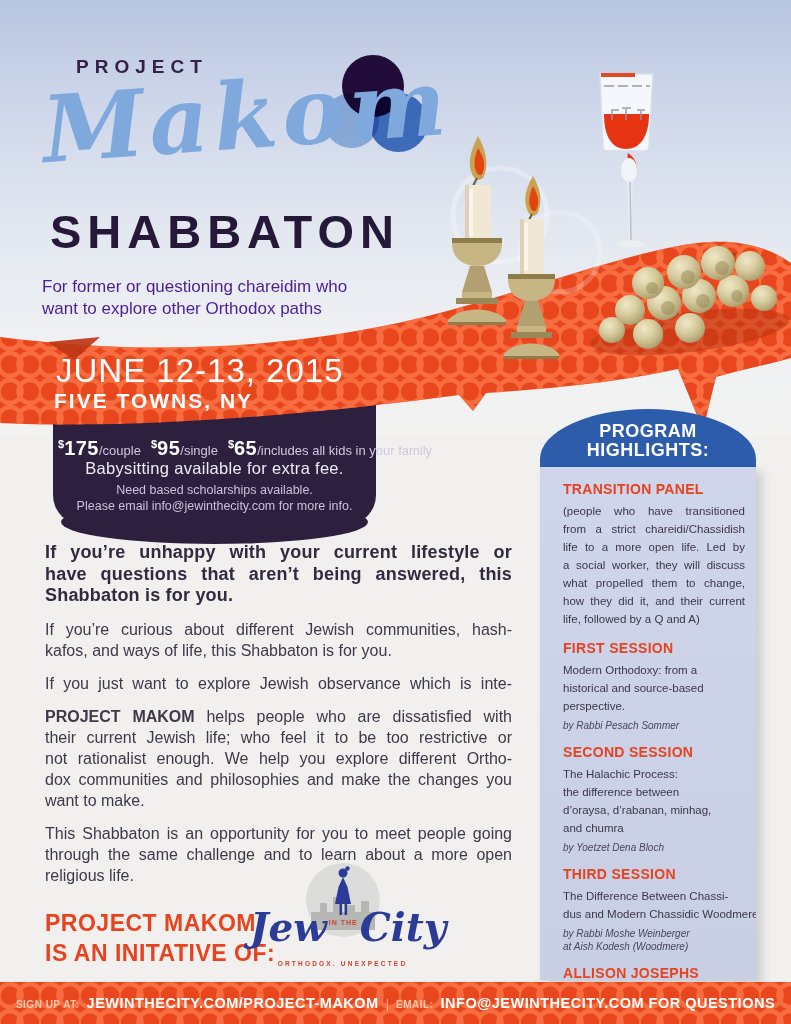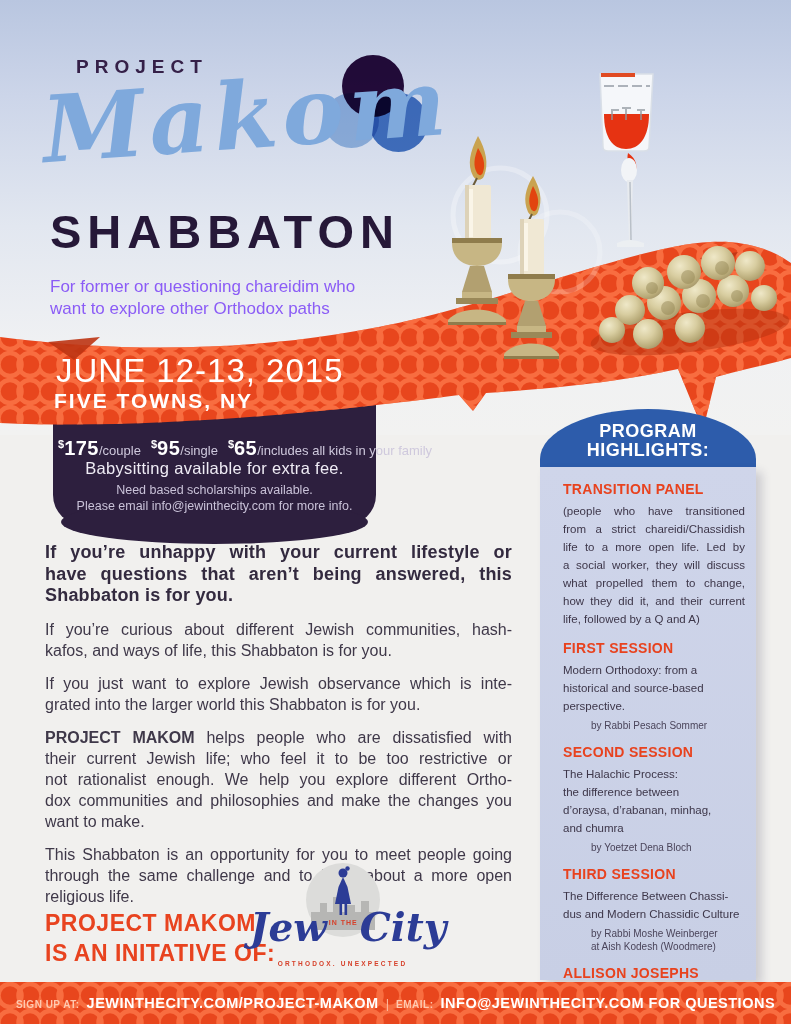--- a/index.html
+++ b/index.html
@@ -7,21 +7,21 @@
         background:#f1f0ee;font-family:"Liberation Sans",sans-serif;}
   .abs{position:absolute;}
   
   .sky{left:0;top:0;width:791px;height:435px;
        background:linear-gradient(180deg,#b9c6e0 0%,#ccd5e9 22%,#e2e7f0 52%,#f0f1f3 80%,#f2f2f1 100%);z-index:0;}
   
   .kicker{left:76px;top:56px;font-size:19px;font-weight:700;letter-spacing:6px;color:#352048;z-index:2;}
   .script-title{left:42px;top:70px;font-family:"DejaVu Serif",serif;font-style:italic;font-weight:700;
        font-size:92px;letter-spacing:5px;color:#7fa9dc;transform:rotate(-4deg);z-index:3;line-height:1;}
   .main-title{left:50px;top:206px;font-size:47px;font-weight:600;letter-spacing:6px;color:#261838;z-index:3;line-height:1.1;}
-  .tagline{left:50px;top:276px;font-size:17px;line-height:22px;color:#8b5cf6;z-index:3;}
+  .tagline{left:42px;top:276px;font-size:17px;line-height:22px;color:#4c1d95;z-index:3;}
   .circle{border-radius:50%;mix-blend-mode:multiply;z-index:1;}
   .c-dark{left:342px;top:55px;width:62px;height:62px;background:#2a0d3e;}
   .c-light{left:324px;top:93px;width:55px;height:55px;background:#a3c4e8;}
   .c-blue{left:369px;top:93px;width:59px;height:59px;background:#4a7cc8;}
   
   .ribbon-svg{left:0;top:225px;z-index:2;pointer-events:none;}
   .illus-svg{left:0;top:55px;z-index:3;pointer-events:none;}
   .date-line{left:56px;top:352px;font-size:33px;font-weight:400;letter-spacing:1px;color:#fff;z-index:4;}
   .loc-line{left:54px;top:389px;font-size:21px;font-weight:600;letter-spacing:2px;color:#fff;z-index:4;}
   
@@ -61,21 +61,21 @@
   .sb-head{height:58px;background:#2d5cab;border-radius:108px 108px 0 0/50px 50px 0 0;
        color:#fff;text-align:center;padding-top:13px;box-sizing:border-box;
        font-size:18px;font-weight:800;letter-spacing:.5px;line-height:19px;}
   .sb-body{height:513px;background:linear-gradient(180deg,#cfd5ea,#c8cfe5);
        box-shadow:6px 5px 9px rgba(40,40,70,.18);box-sizing:border-box;
        padding:14px 11px 20px 23px;overflow:hidden;}
   .session{margin-bottom:12px;}
   .session-title{font-size:14px;font-weight:800;color:#e8421e;letter-spacing:.3px;margin-bottom:5px;}
   .sline{font-size:11.5px;line-height:18px;color:#3d3649;white-space:nowrap;}
   .sline.just{text-align:justify;text-align-last:justify;}
-  .byline{font-size:10px;color:#4a445a;line-height:13px;margin-top:4px;margin-left:28px;}
+  .byline{font-size:10px;font-style:italic;color:#4a445a;line-height:13px;margin-top:4px;}
   
   .footer{left:0;top:982px;width:791px;height:53px;background:#e8461d;z-index:4;}
   .footer-pattern{position:absolute;left:0;top:0;}
   .footer-line{position:relative;display:flex;align-items:baseline;justify-content:center;
        gap:7px;padding-top:13px;color:#fff;}
   .f-label{font-size:10px;font-weight:600;letter-spacing:.5px;color:#ffc9b0;}
   .f-value{font-size:14.5px;font-weight:800;letter-spacing:.5px;color:#fff;}
   .f-sep{font-size:13px;color:#ffb79a;}
 </style>
 </head>
@@ -217,21 +217,20 @@
         <div class="bline just">If you’re unhappy with your current lifestyle or</div>
         <div class="bline just">have questions that aren’t being answered, this</div>
         <div class="bline">Shabbaton is for you.</div>
       </div>
       <div class="para">
         <div class="bline just">If you’re curious about different Jewish communities, hash-</div>
         <div class="bline">kafos, and ways of life, this Shabbaton is for you.</div>
       </div>
       <div class="para">
         <div class="bline just">If you just want to explore Jewish observance which is inte-</div>
-        <div class="bline">grated into the larger world this Shabbaton is for you.</div>
       </div>
       <div class="para">
         <div class="bline just"><b>PROJECT MAKOM</b> helps people who are dissatisfied with</div>
         <div class="bline just">their current Jewish life; who feel it to be too restrictive or</div>
         <div class="bline just">not rationalist enough. We help you explore different Ortho-</div>
         <div class="bline just">dox communities and philosophies and make the changes you</div>
         <div class="bline">want to make.</div>
       </div>
       <div class="para">
         <div class="bline just">This Shabbaton is an opportunity for you to meet people going</div>
@@ -288,21 +287,21 @@
           <div class="session-title">SECOND SESSION</div>
           <div class="sline">The Halachic Process:</div>
           <div class="sline">the difference between</div>
           <div class="sline">d’oraysa, d’rabanan, minhag,</div>
           <div class="sline">and chumra</div>
           <div class="byline">by Yoetzet Dena Bloch</div>
         </div>
         <div class="session">
           <div class="session-title">THIRD SESSION</div>
           <div class="sline">The Difference Between Chassi-</div>
-          <div class="sline">dus and Modern Chassidic Culture</div>
+          <div class="sline">dus and Modern Chassidic Woodmere</div>
           <div class="byline">by Rabbi Moshe Weinberger</div>
           <div class="byline" style="margin-top: 0px;">at Aish Kodesh (Woodmere)</div>
         </div>
         <div class="session">
           <div class="session-title">ALLISON JOSEPHS</div>
         </div>
       </div>
   </div>
 
   <div class="abs footer">

